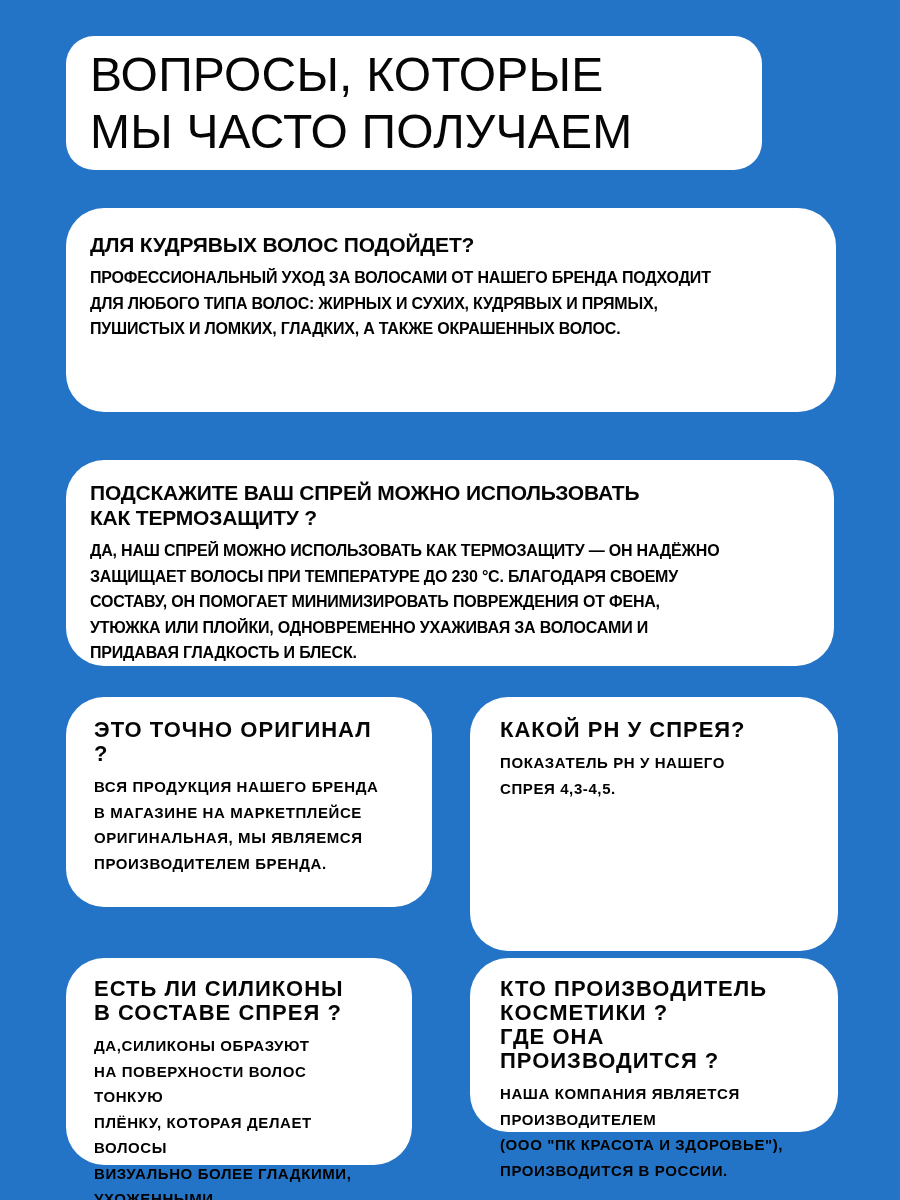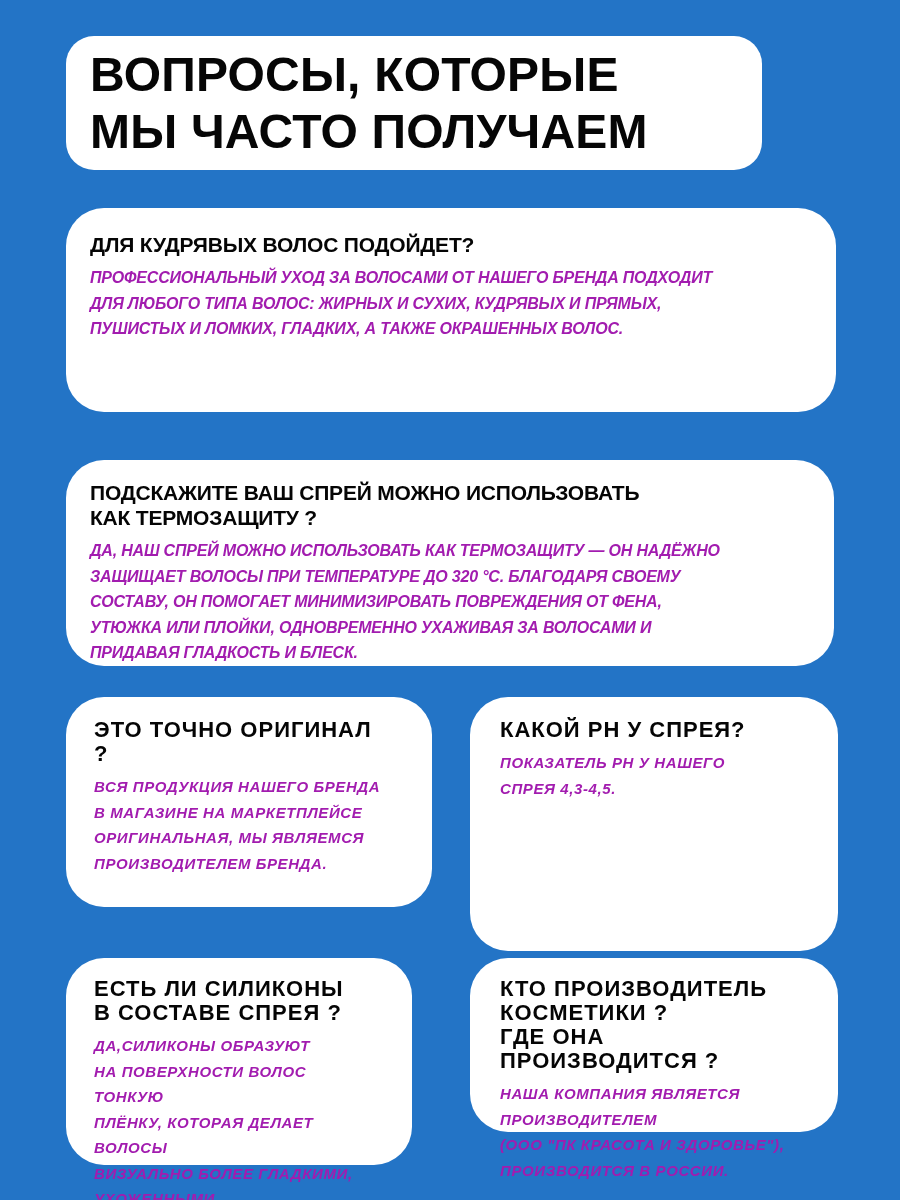--- a/index.html
+++ b/index.html
@@ -24,21 +24,21 @@
   .title-card {
     left: 66px; top: 36px;
     width: 696px; height: 134px;
     border-radius: 28px;
     display: flex; align-items: center;
     padding-left: 24px;
   }
   .page-title {
     margin: 0;
     font-size: 48px;
-    font-weight: 700;
+    font-weight: 400;
     line-height: 57px;
     letter-spacing: 0.2px;
     color: #060606;
     white-space: pre-line;
   }
 
   
   .faq-card { padding: 24px 44px 0 24px; }
 
   .card--c1 { left: 66px; top: 208px; width: 770px; height: 204px; }
@@ -50,24 +50,23 @@
 
   .question {
     margin: 0;
     font-weight: 700;
     color: #050505;
     white-space: pre-line;
   }
   .answer {
     margin: 8px 0 0 0;
     font-weight: 700;
-    color: #a21caf;
+    color: #000000;
     white-space: pre-line;
     line-height: 25.5px;
-    font-style: italic;
   }
 
   
   .card--narrow .question { font-size: 21px; line-height: 25px; letter-spacing: -0.2px; }
   .card--narrow .answer   { font-size: 16px; letter-spacing: -0.2px; }
 
   
   .card--wide .question { font-size: 22px; line-height: 24px; letter-spacing: 1px; }
   .card--wide .answer   { font-size: 15px; letter-spacing: 0.6px; }
 </style>
@@ -85,21 +84,21 @@
     <h2 class="question">ДЛЯ КУДРЯВЫХ ВОЛОС ПОДОЙДЕТ?</h2>
     <p class="answer">ПРОФЕССИОНАЛЬНЫЙ УХОД ЗА ВОЛОСАМИ ОТ НАШЕГО БРЕНДА ПОДХОДИТ
 ДЛЯ ЛЮБОГО ТИПА ВОЛОС: ЖИРНЫХ И СУХИХ, КУДРЯВЫХ И ПРЯМЫХ,
 ПУШИСТЫХ И ЛОМКИХ, ГЛАДКИХ, А ТАКЖЕ ОКРАШЕННЫХ ВОЛОС.</p>
   </div>
 
   <div class="card faq-card card--narrow card--c2">
     <h2 class="question">ПОДСКАЖИТЕ ВАШ СПРЕЙ МОЖНО ИСПОЛЬЗОВАТЬ
 КАК ТЕРМОЗАЩИТУ ?</h2>
     <p class="answer">ДА, НАШ СПРЕЙ МОЖНО ИСПОЛЬЗОВАТЬ КАК ТЕРМОЗАЩИТУ — ОН НАДЁЖНО
-ЗАЩИЩАЕТ ВОЛОСЫ ПРИ ТЕМПЕРАТУРЕ ДО 320 °C. БЛАГОДАРЯ СВОЕМУ
+ЗАЩИЩАЕТ ВОЛОСЫ ПРИ ТЕМПЕРАТУРЕ ДО 230 °C. БЛАГОДАРЯ СВОЕМУ
 СОСТАВУ, ОН ПОМОГАЕТ МИНИМИЗИРОВАТЬ ПОВРЕЖДЕНИЯ ОТ ФЕНА,
 УТЮЖКА ИЛИ ПЛОЙКИ, ОДНОВРЕМЕННО УХАЖИВАЯ ЗА ВОЛОСАМИ И
 ПРИДАВАЯ  ГЛАДКОСТЬ И БЛЕСК.</p>
   </div>
 
   <div class="card faq-card card--wide card--c3">
     <h2 class="question">ЭТО ТОЧНО ОРИГИНАЛ ?</h2>
     <p class="answer">ВСЯ ПРОДУКЦИЯ НАШЕГО БРЕНДА
 В МАГАЗИНЕ НА МАРКЕТПЛЕЙСЕ
 ОРИГИНАЛЬНАЯ, МЫ ЯВЛЯЕМСЯ

